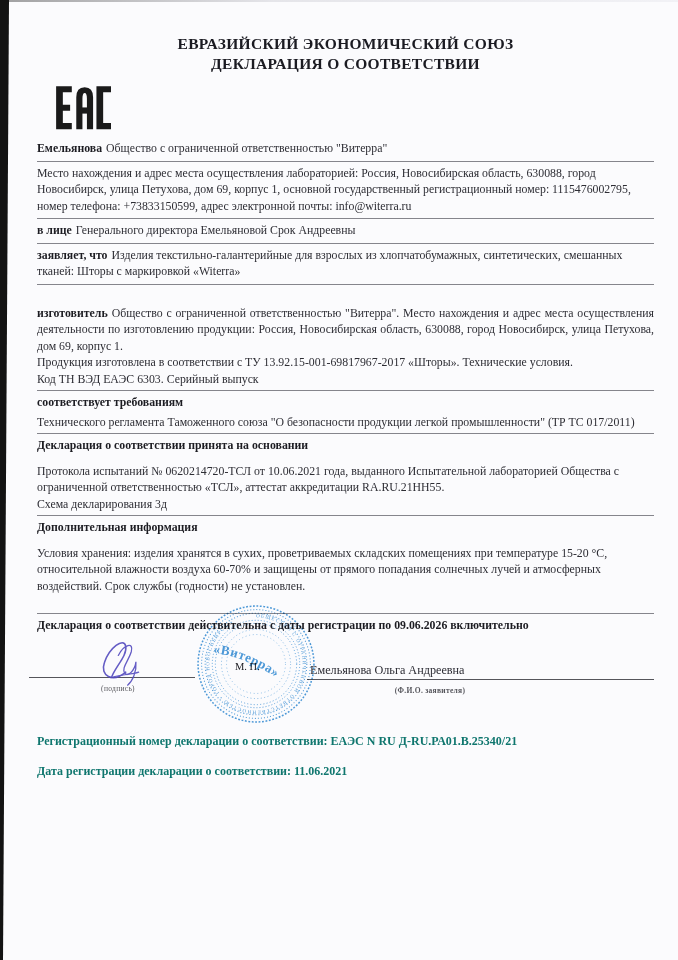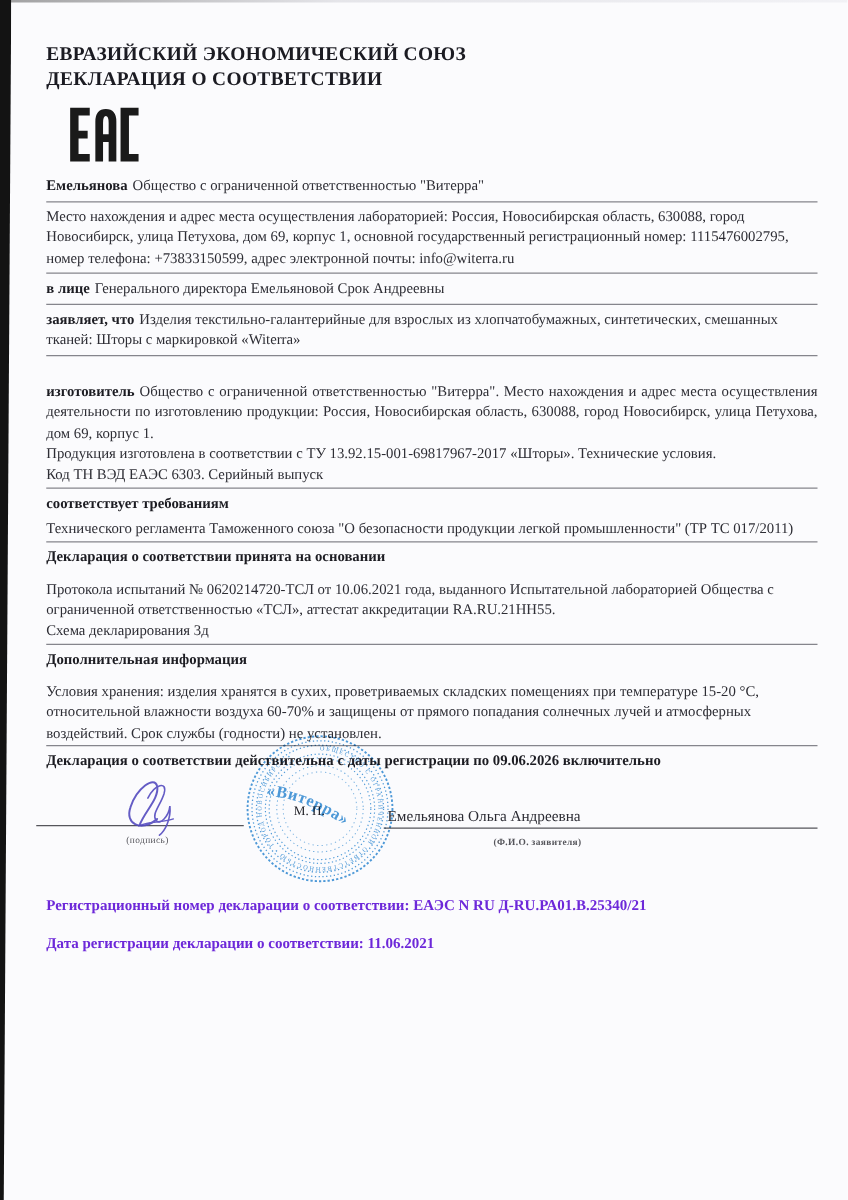--- a/index.html
+++ b/index.html
@@ -13,40 +13,40 @@
     position:absolute;left:0;top:0;width:10px;height:960px;
     background:#131313;
     clip-path:polygon(0 0,9px 0,3px 100%,0 100%);
     z-index:5;
   }
   .scan-top{position:absolute;left:0;top:0;width:100%;height:2px;background:linear-gradient(to right,#444,#cfcfd6 40%,#e8e8ee);opacity:.5;z-index:4;}
   .content{
     position:absolute;left:37px;right:24px;top:30px;
     font-size:11.8px;line-height:16.5px;
   }
-  .title{ text-align:left;font-weight:bold;font-size:15.5px;line-height:19.5px;color:#1b1b22;letter-spacing:.3px;margin-top:4px;}
+  .title{ text-align:center;font-weight:bold;font-size:15.5px;line-height:19.5px;color:#1b1b22;letter-spacing:.3px;margin-top:4px;}
   .eac{margin:12px 0 0 18px;display:block;}
   .rule{border-bottom:1px solid #85858c;}
   .row{padding:3px 0 4px 0;}
   b,.lbl{font-weight:bold;color:#1c1c22;}
   .lbl{margin-right:4px;}
   .just{text-align:justify;}
   .sec-head{font-weight:bold;color:#1c1c22;padding:3px 0 3px 0;}
   .gap-top{margin-top:6px;}
   .sig-area{position:relative;height:84px;margin-top:2px;}
   .sig-line-left{position:absolute;left:-8px;top:38px;width:166px;border-top:1px solid #55555b;}
   .sig-line-right{position:absolute;left:270px;right:0;top:40px;border-top:1px solid #55555b;}
   .cap{position:absolute;font-size:7.5px;color:#55555b;letter-spacing:.3px;}
   .cap-sign{left:48px;top:42px;width:66px;text-align:center;}
   .cap-fio{left:328px;top:44px;width:130px;text-align:center;font-weight:bold;}
   .signer-name{position:absolute;left:273px;top:23px;font-size:12.2px;color:#2b2b33;}
   .mp{position:absolute;left:198px;top:20px;font-size:10.5px;color:#222228;z-index:1;text-align:right;}
   .signature-svg{position:absolute;left:56px;top:-4px;z-index:2;}
   .stamp-svg{position:absolute;left:158px;top:-36px;z-index:3;opacity:.92;mix-blend-mode:multiply;}
-  .footer-line{font-weight:bold;color:#6d28d9;font-size:12px;}
+  .footer-line{font-weight:bold;color:#0f766e;font-size:12px;}
   .reg-num{margin-top:10px;}
   .reg-date{margin-top:14px;}
 </style>
 </head>
 <body>
 
 <div class="scan-edge"></div>
 <div class="scan-top"></div>
 
 <div class="content">
@@ -89,21 +89,21 @@
     <div class="sec-head">соответствует требованиям</div>
     <div>Технического регламента Таможенного союза "О безопасности продукции легкой промышленности" (ТР ТС 017/2011)</div>
   </div>
 
   <div class="rule" style="padding-bottom:3px;">
     <div class="sec-head">Декларация о соответствии принята на основании</div>
     <div class="gap-top">Протокола испытаний № 0620214720-ТСЛ от 10.06.2021 года, выданного Испытательной лабораторией Общества с ограниченной ответственностью «ТСЛ», аттестат аккредитации RA.RU.21НН55.</div>
     <div>Схема декларирования 3д</div>
   </div>
 
-  <div class="rule" style="padding-bottom:2px;">
+  <div class="rule" style="padding-bottom:19px;">
     <div class="sec-head">Дополнительная информация</div>
     <div class="gap-top">Условия хранения: изделия хранятся в сухих, проветриваемых складских помещениях при температуре 15-20 °С, относительной влажности воздуха 60-70% и защищены от прямого попадания солнечных лучей и атмосферных воздействий. Срок службы (годности) не установлен.</div>
   </div>
 
   <div class="sec-head">Декларация о соответствии действительна с даты регистрации по 09.06.2026 включительно</div>
 
   <div class="sig-area">
 
     <svg class="signature-svg" width="58" height="52" viewBox="0 0 60 56">
       <g fill="none" stroke="#544bbf" stroke-linecap="round" opacity="0.9">

